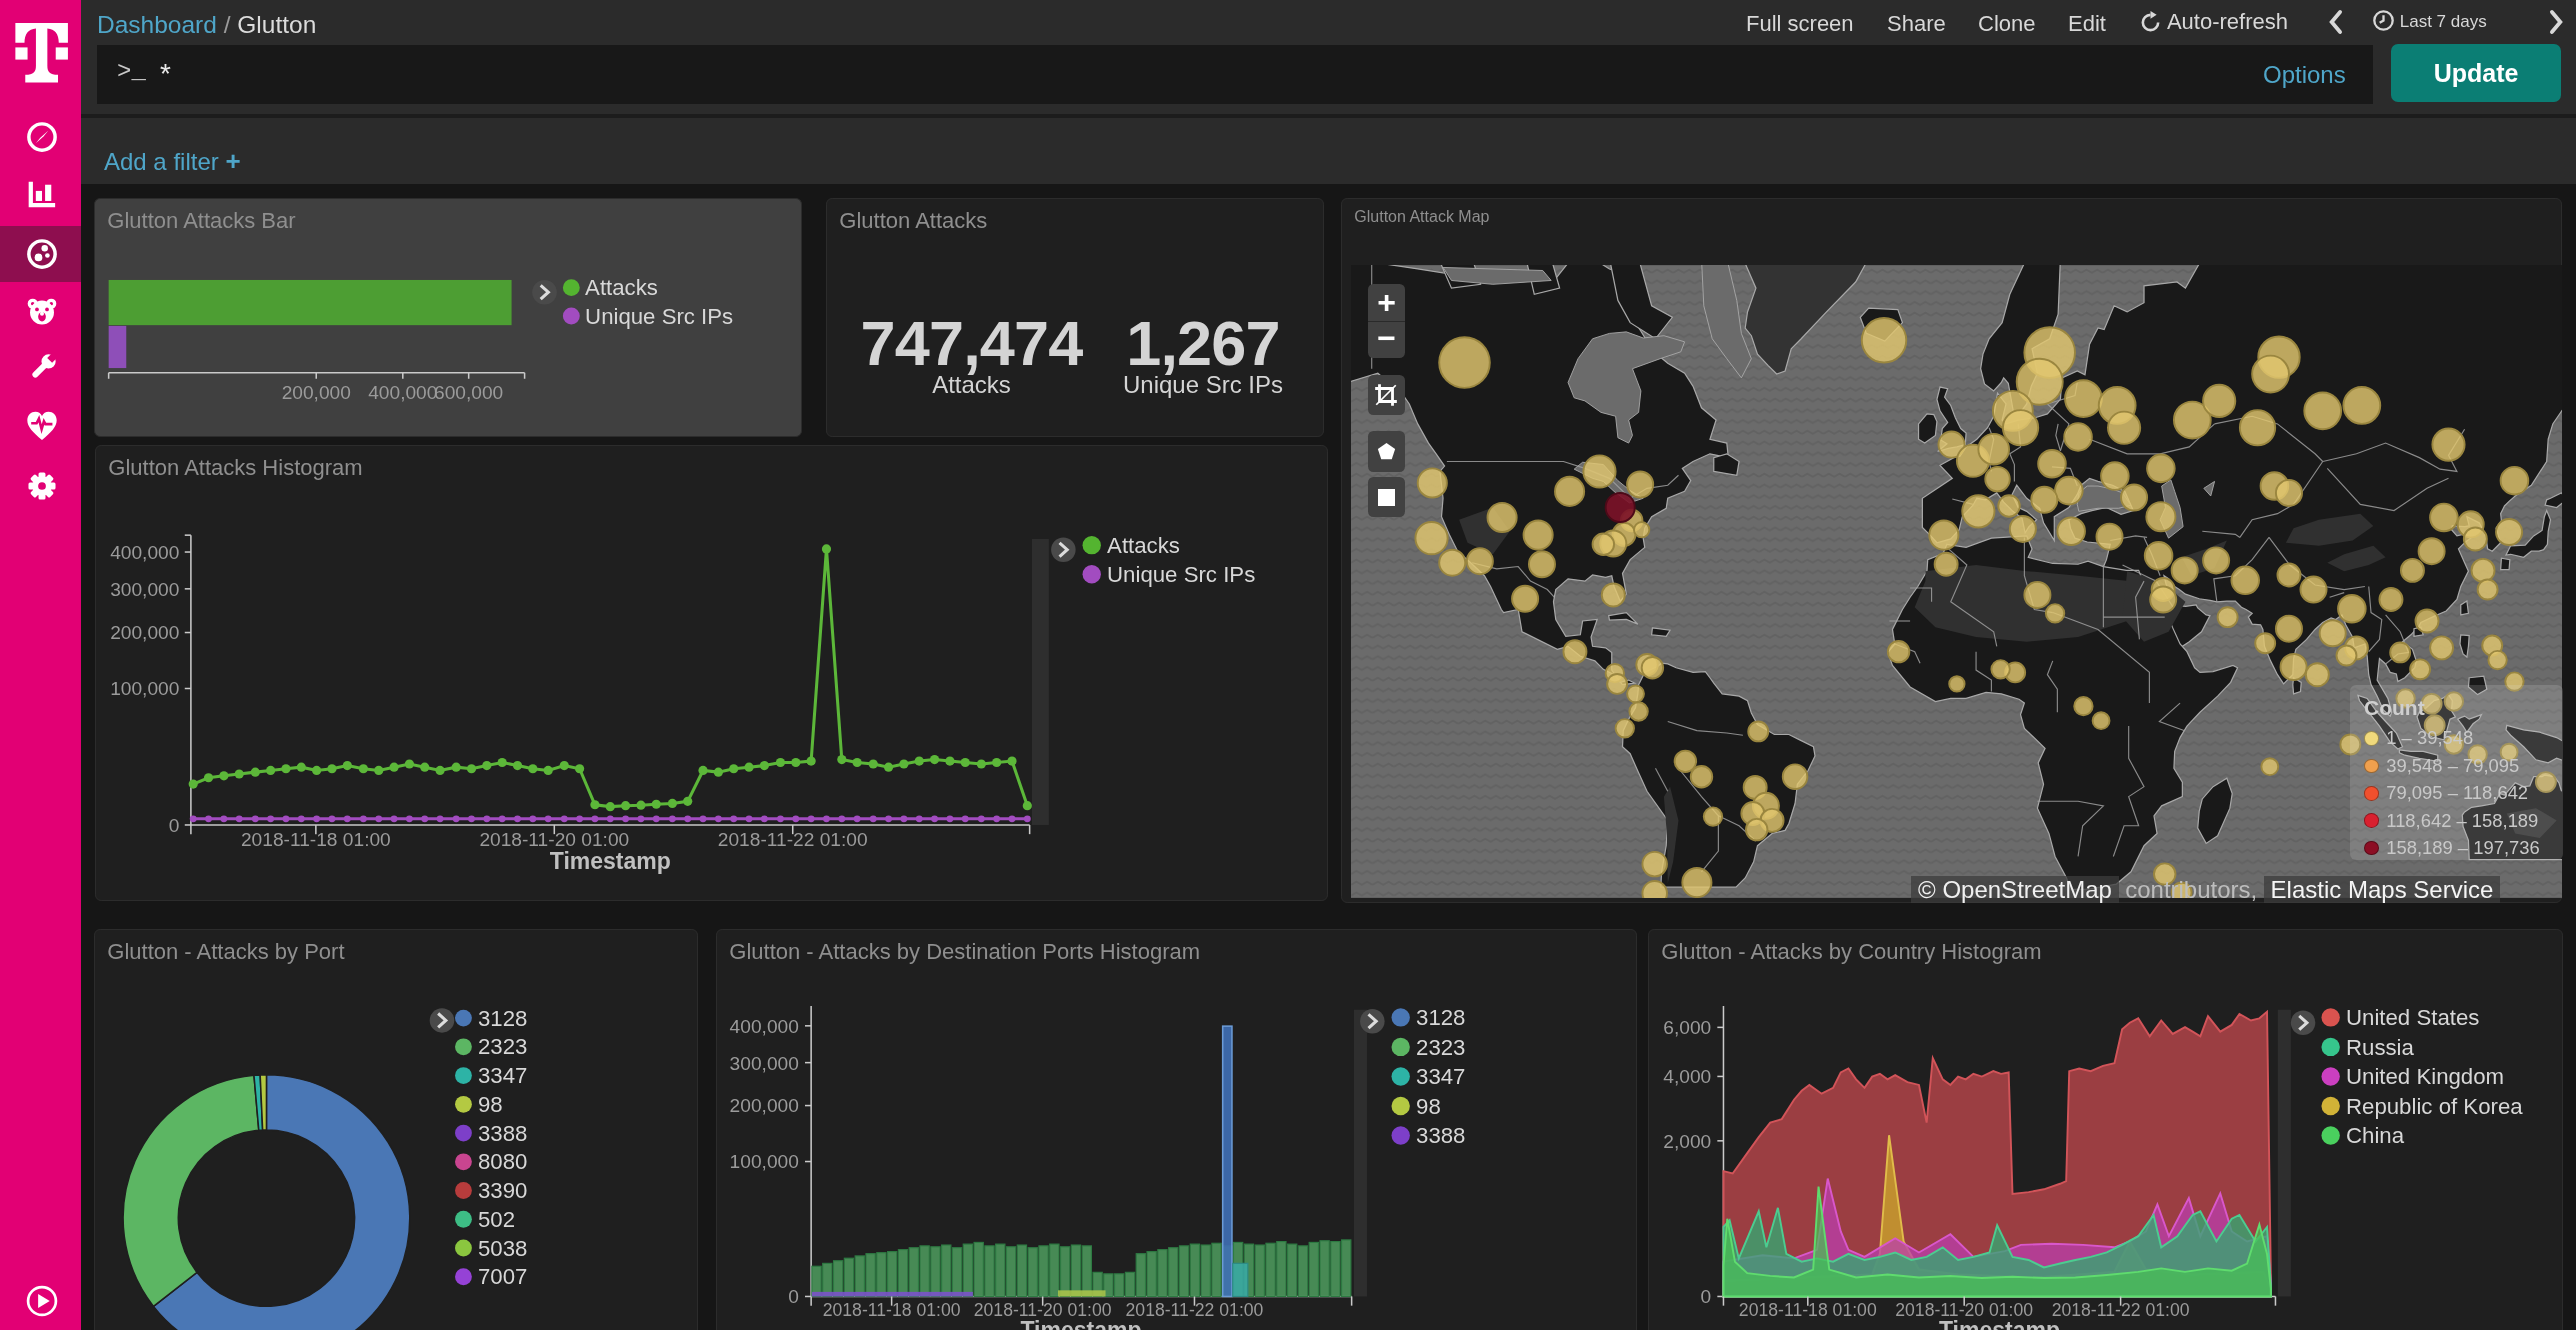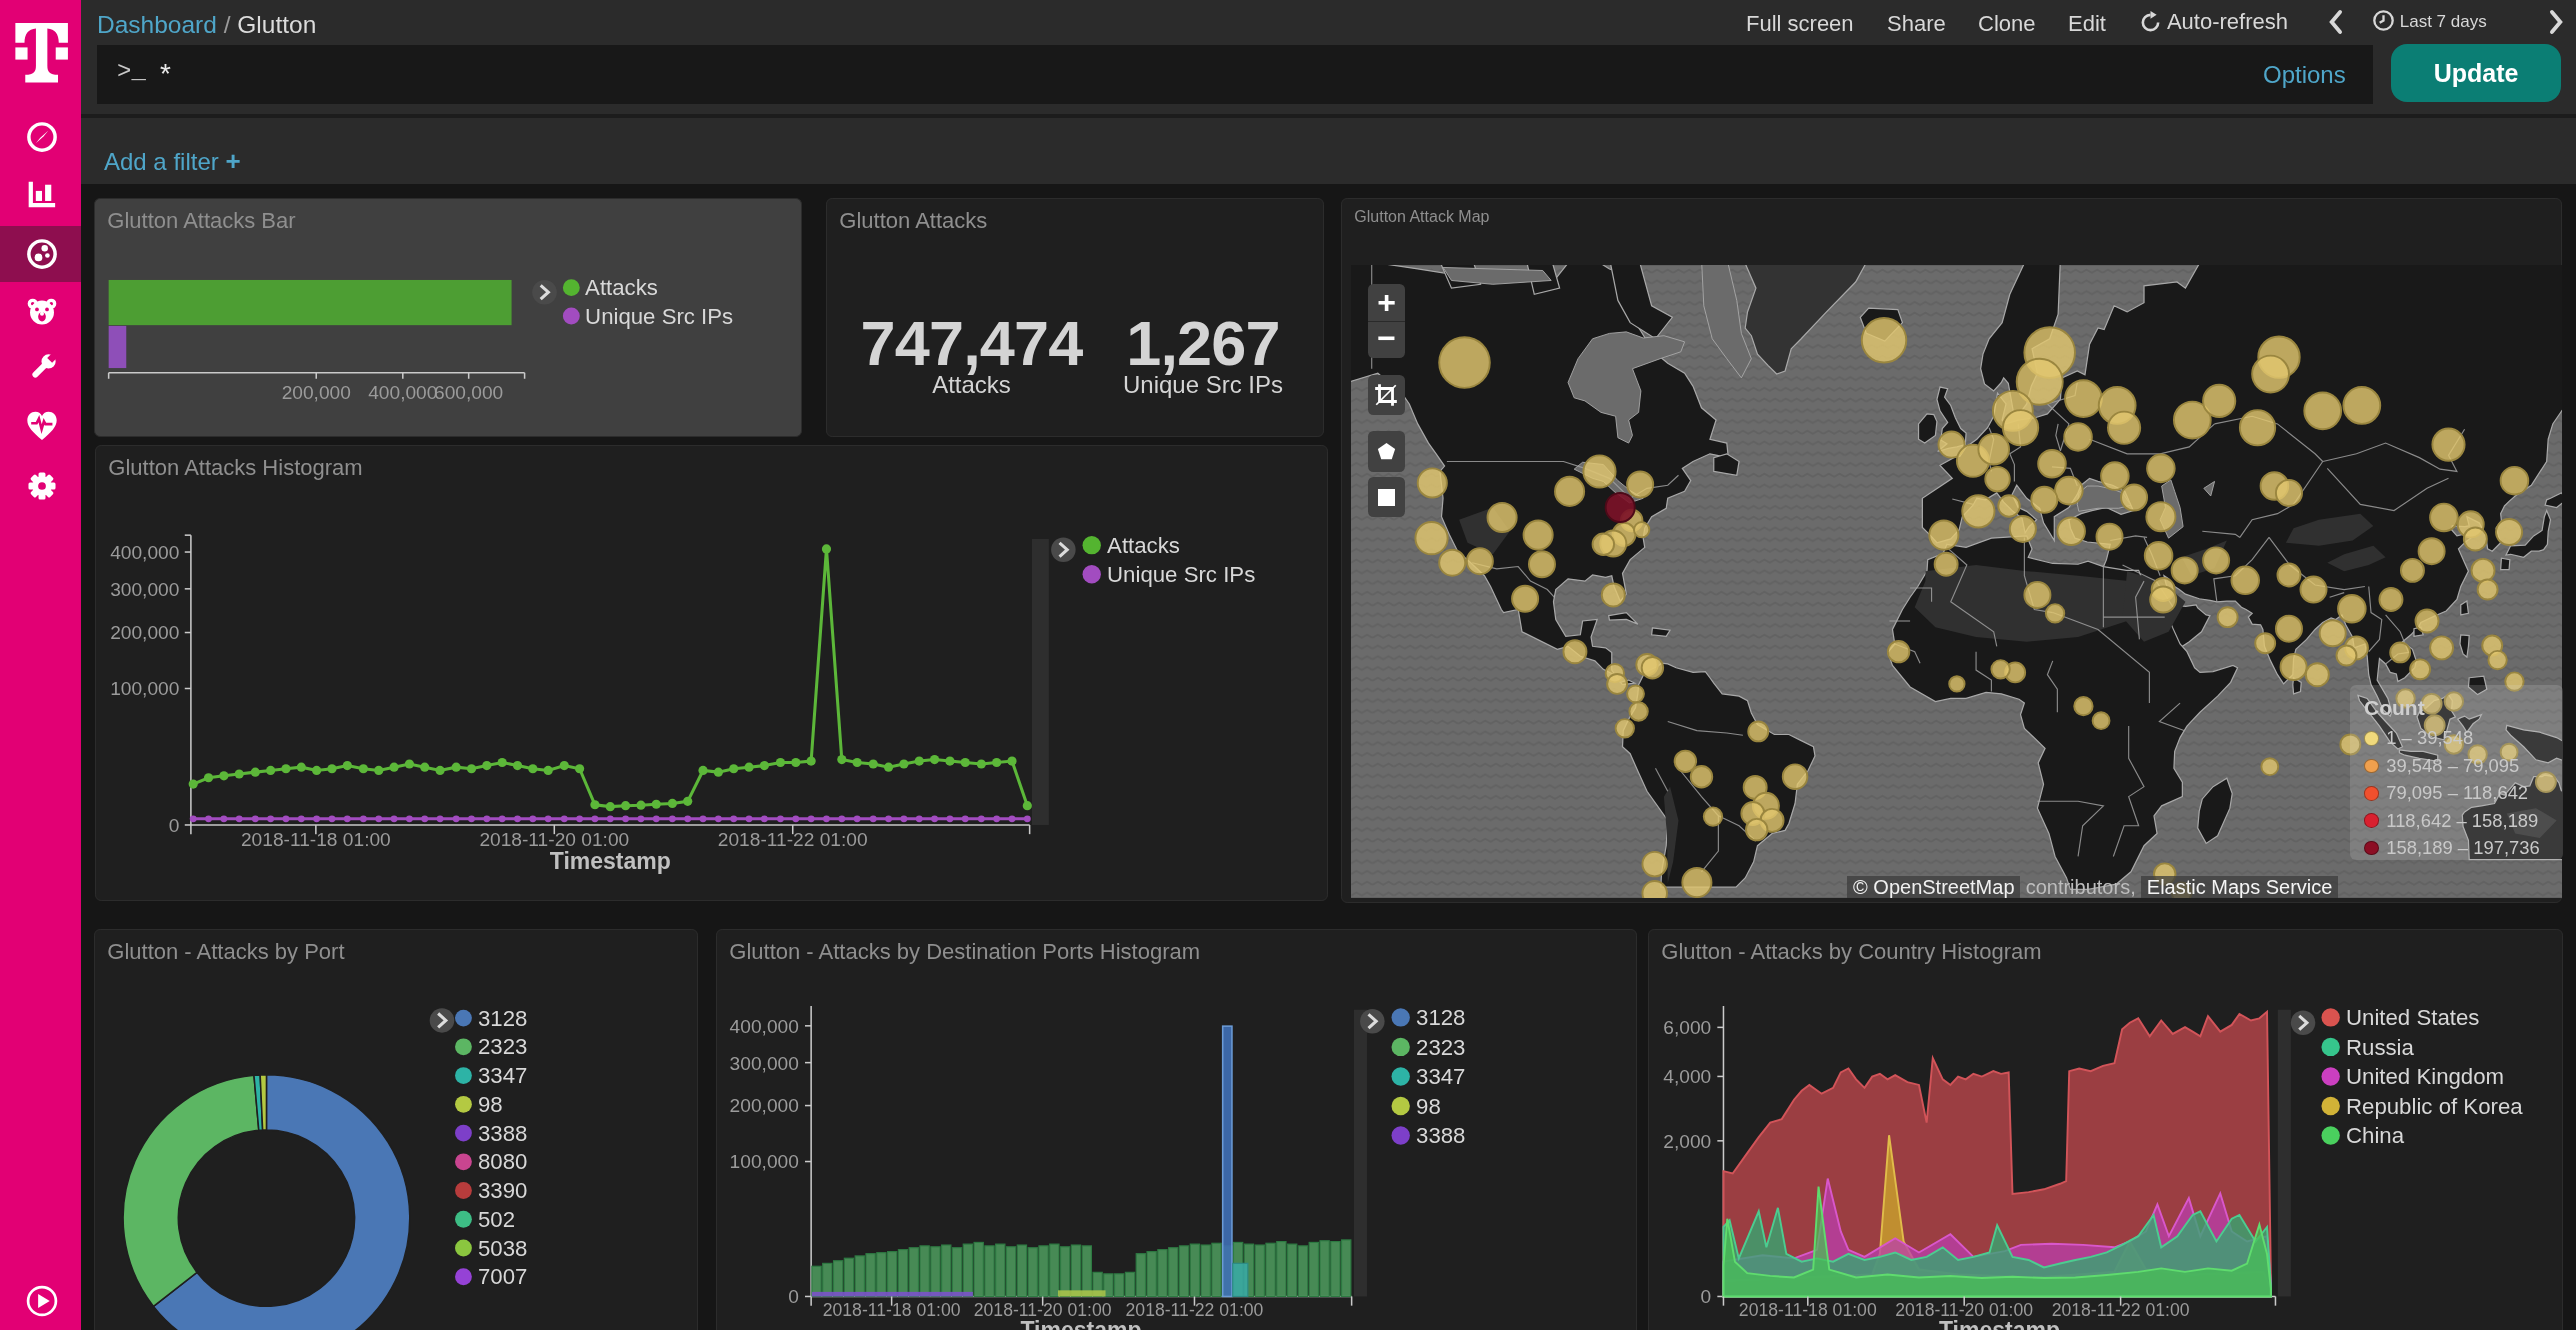--- a/index.html
+++ b/index.html
@@ -26,21 +26,21 @@
       <path d="M15 8 L15 15 L10 18" stroke="#d8d8d8" stroke-width="3" fill="none"></path>
     </svg> Last 7 days</div>
 <div style="position:absolute;top:9.2px;left:2548px"><svg width="17" height="26" viewBox="0 0 22 34" style="vertical-align:-6.1px">
       <path d="M5 4 L16 17 L5 30" stroke="#d8d8d8" stroke-width="5" fill="none" stroke-linecap="round"></path>
     </svg></div>
 
 <div style="position:absolute;left:97px;top:45px;width:2276px;height:59px;background:#181818"></div>
 <div style="position:absolute;left:117px;top:58px;font-size:24px;color:#c8c8c8;font-family:'Liberation Mono'">&gt;_</div>
 <div style="position:absolute;left:160px;top:58px;font-size:28px;color:#e8e8e8">*</div>
 <div style="position:absolute;left:2263px;top:61px;font-size:24px;width:107px" class="link">Options</div>
-<div style="position:absolute;left:2391px;top:44px;width:170px;height:58px;background:#0b7e74;border-radius:16px;text-align:center;line-height:58px;font-size:25px;color:#fff;font-weight:bold">Update</div>
+<div style="position:absolute;left:2391px;top:44px;width:170px;height:58px;background:#0b7e74;border-radius:7px;text-align:center;line-height:58px;font-size:25px;color:#fff;font-weight:bold">Update</div>
 
 <div style="position:absolute;left:104px;top:146px;font-size:24px" class="link">Add a filter <span style="font-weight:bold;font-size:26px">+</span></div>
 <div style="position:absolute;left:81px;top:184px;width:2495px;height:1147px;background:#161616"></div>
 
 <div style="position:absolute;left:94px;top:198px;width:708px;height:239px;background:#404040;border:1.5px solid #2c2c2c;border-radius:6.1px;box-sizing:border-box">
     <div style="position:absolute;left:12.3px;top:9.2px;font-size:22px;color:#8f8f8f">Glutton Attacks Bar</div>
   </div>
 <div style="position:absolute;left:826px;top:198px;width:498px;height:239px;background:#1f1f1f;border:1.5px solid #2c2c2c;border-radius:6.1px;box-sizing:border-box">
     <div style="position:absolute;left:12.3px;top:9.2px;font-size:22px;color:#8f8f8f">Glutton Attacks</div>
     <div style="position:absolute;left:20px;top:108px;width:249px;text-align:center">
@@ -622,21 +622,21 @@
     <div style="width:17px;height:17px;background:#fff;margin:11.5px 10px"></div>
   </div>
 <div style="position:absolute;left:2350px;top:685px;width:213px;height:175px;background:rgba(225,225,225,0.17);border-radius:6.1px">
     <div style="font-size:21px;font-weight:bold;color:#cfcfcf;margin:10.7px 0 7.7px 14px">Count</div>
     <div style="margin:5.4px 0 0 14px;font-size:18.4px;color:#c9c9c9;white-space:nowrap"><span style="display:inline-block;width:14.6px;height:14.6px;border-radius:50%;background:#f0d97c;border:1.5px solid rgba(0,0,0,.35);vertical-align:-1.5px;margin-right:7.7px"></span>1 – 39,548</div>
     <div style="margin:5.4px 0 0 14px;font-size:18.4px;color:#c9c9c9;white-space:nowrap"><span style="display:inline-block;width:14.6px;height:14.6px;border-radius:50%;background:#f0a04e;border:1.5px solid rgba(0,0,0,.35);vertical-align:-1.5px;margin-right:7.7px"></span>39,548 – 79,095</div>
     <div style="margin:5.4px 0 0 14px;font-size:18.4px;color:#c9c9c9;white-space:nowrap"><span style="display:inline-block;width:14.6px;height:14.6px;border-radius:50%;background:#f0502e;border:1.5px solid rgba(0,0,0,.35);vertical-align:-1.5px;margin-right:7.7px"></span>79,095 – 118,642</div>
     <div style="margin:5.4px 0 0 14px;font-size:18.4px;color:#c9c9c9;white-space:nowrap"><span style="display:inline-block;width:14.6px;height:14.6px;border-radius:50%;background:#d9202f;border:1.5px solid rgba(0,0,0,.35);vertical-align:-1.5px;margin-right:7.7px"></span>118,642 – 158,189</div>
     <div style="margin:5.4px 0 0 14px;font-size:18.4px;color:#c9c9c9;white-space:nowrap"><span style="display:inline-block;width:14.6px;height:14.6px;border-radius:50%;background:#8c0e24;border:1.5px solid rgba(0,0,0,.35);vertical-align:-1.5px;margin-right:7.7px"></span>158,189 – 197,736</div>
   </div>
-<div style="position:absolute;left:1351px;top:876px;width:987px;text-align:right;font-size:20px;color:#bdbdbd">
+<div style="position:absolute;left:1351px;top:876px;width:1149px;text-align:right;font-size:24px;color:#bdbdbd">
 <span style="background:rgba(60,60,60,0.75);color:#f0f0f0">&nbsp;© OpenStreetMap&nbsp;</span><span> contributors, </span><span style="background:rgba(60,60,60,0.75);color:#f5f5f5">&nbsp;Elastic Maps Service&nbsp;</span></div>
 
 <div style="position:absolute;left:0;top:0;width:81px;height:1331px;background:#e20074"></div>
 <div style="position:absolute;left:0px;top:20px;width:81px;height:67px">
 <svg width="81" height="67" viewBox="0 0 106 88">
 <g fill="#fff">
 <path d="M20 4 L89 4 L89 18 L89 30 L77 30 C77 18 72 12 62 11 L62 60 C62 68 65 71.5 76 72 L76 82 L33 82 L33 72 C44 71.5 47 68 47 60 L47 11 C37 12 32 18 32 30 L20 30 Z"></path>
 <rect x="20" y="36" width="16" height="16"></rect>
 <rect x="73" y="36" width="16" height="16"></rect>
 </g>

